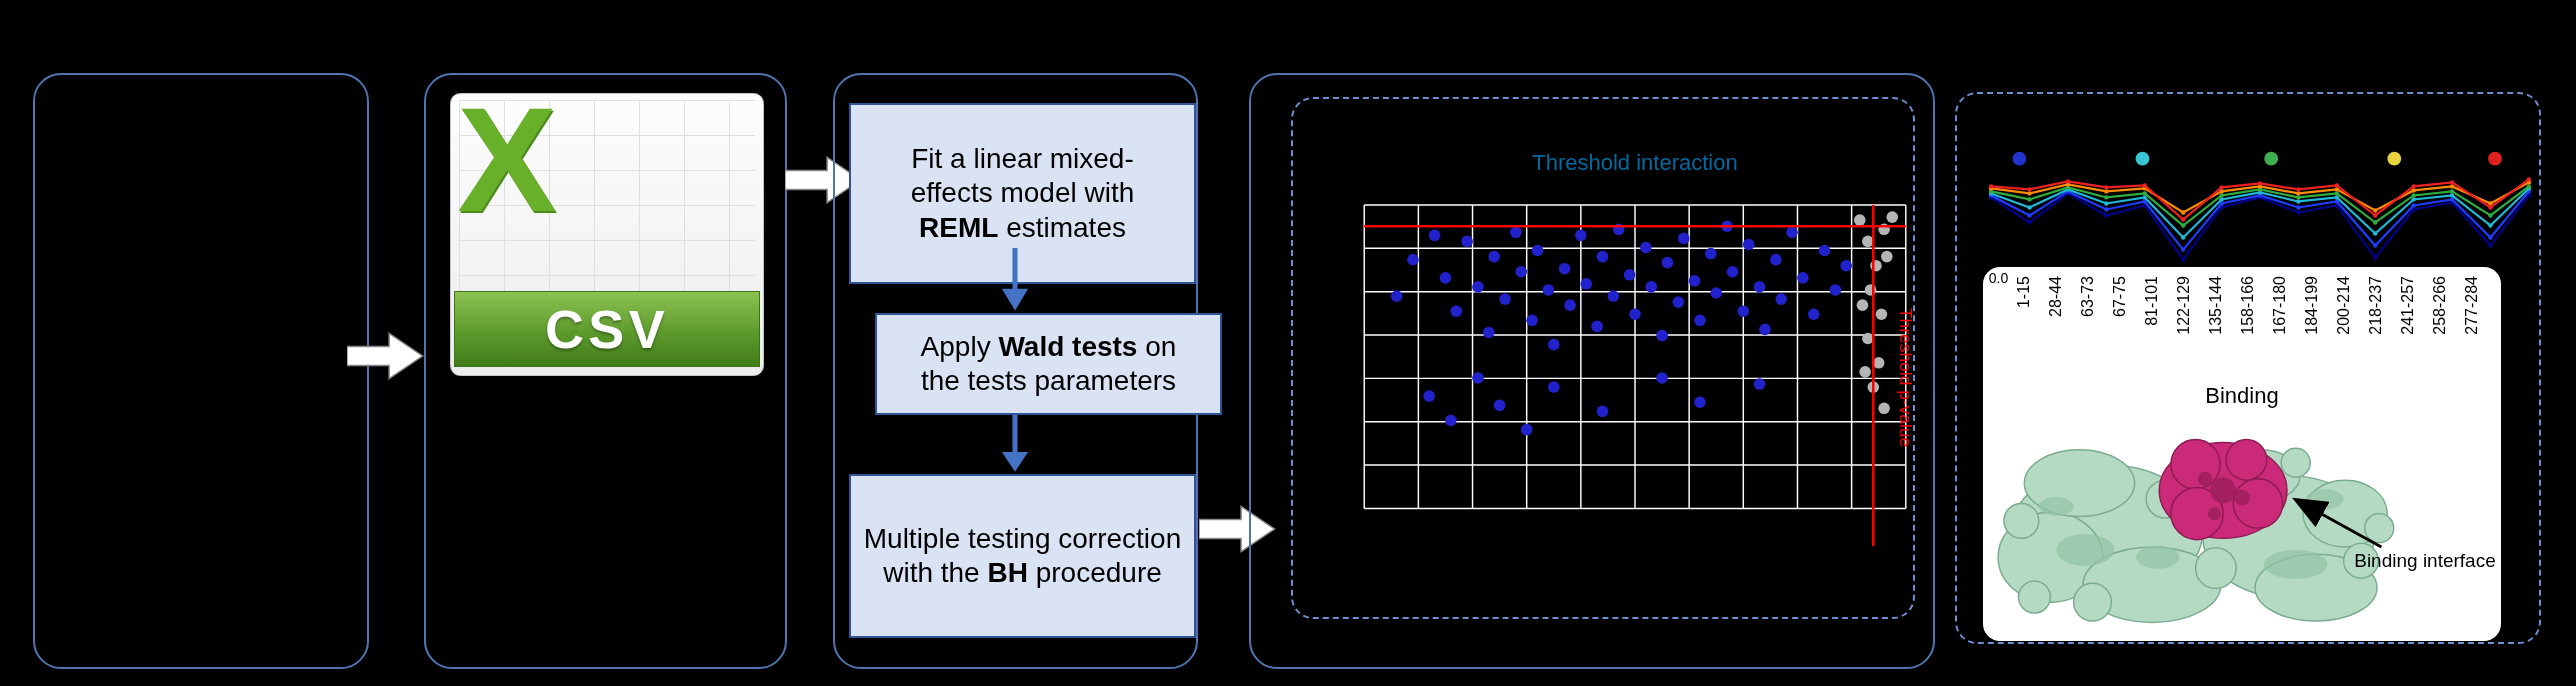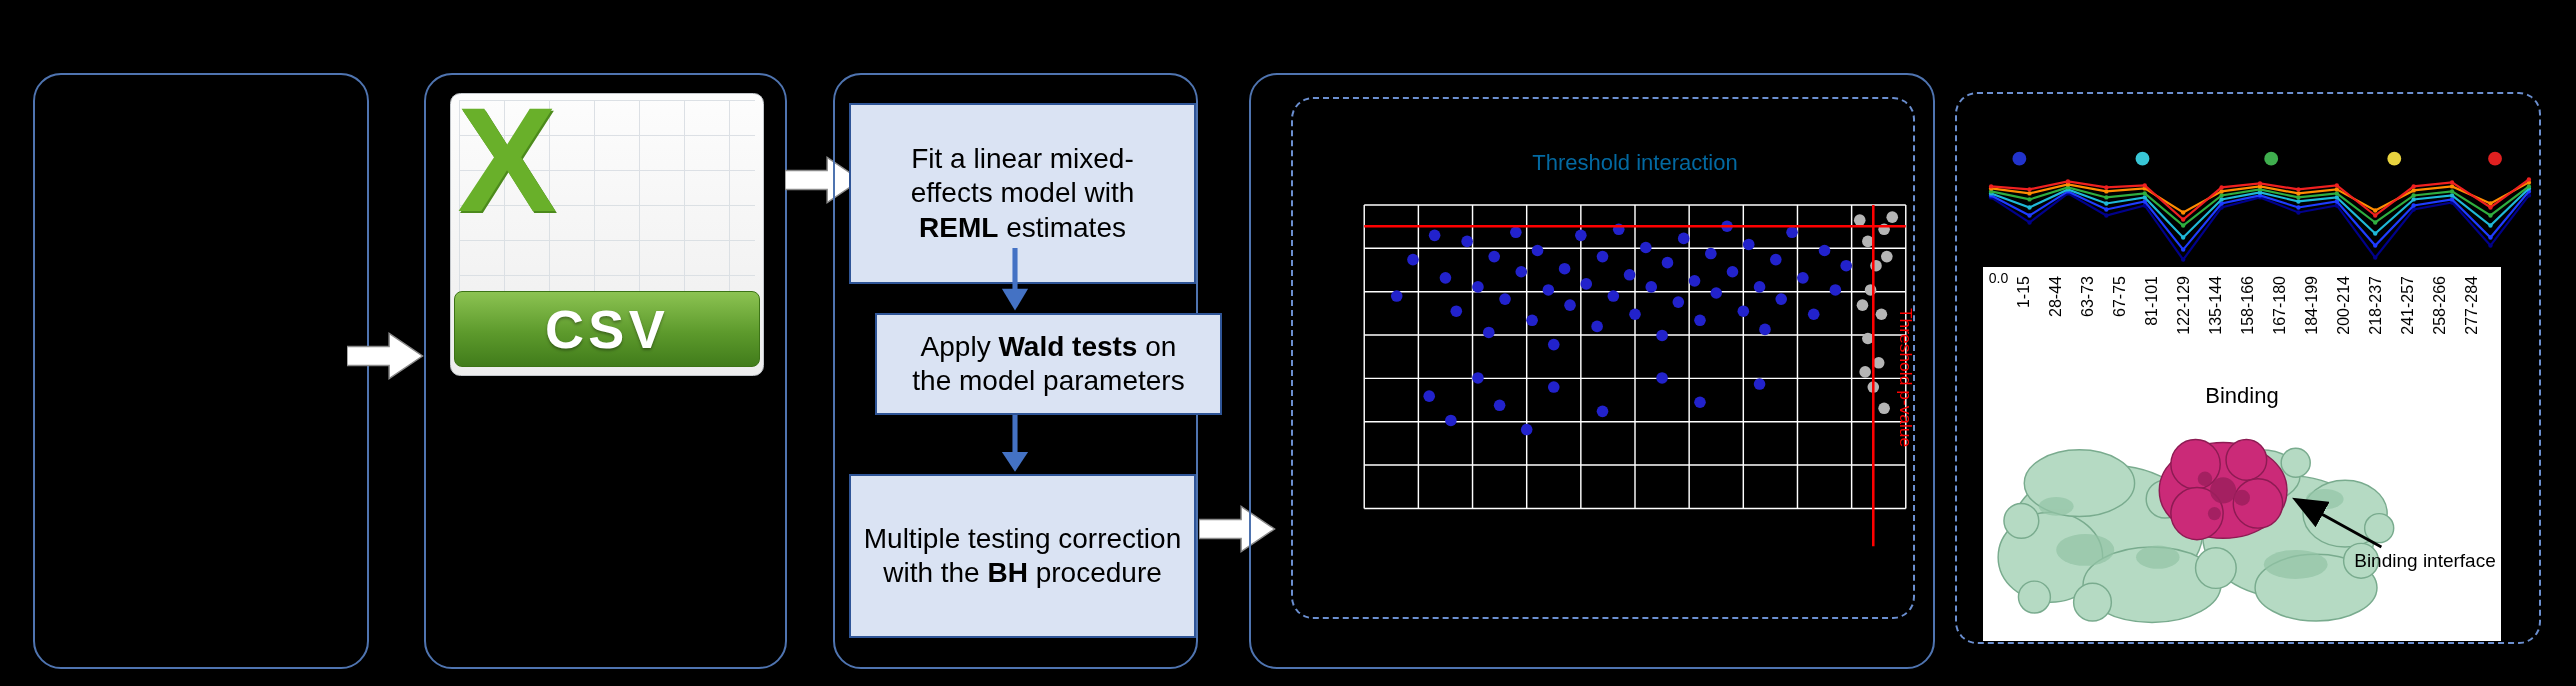--- a/index.html
+++ b/index.html
@@ -12,37 +12,37 @@
   
   .csv-icon{position:absolute;left:450px;top:93px;width:314px;height:283px;}
   .csv-page{position:absolute;inset:0;background:linear-gradient(180deg,#fdfdfd,#ededed);
             border:1.5px solid #c3c7cb;border-radius:10.2px;}
   .csv-grid{position:absolute;left:8.7px;top:7.3px;right:8.7px;bottom:81px;
             background-image:linear-gradient(#d9dee3 1.5px,transparent 1.5px),
                              linear-gradient(90deg,#d9dee3 1.5px,transparent 1.5px);
             background-size:45px 35px;opacity:.9;}
   .csv-x{position:absolute;left:7.3px;top:-19px;font-size:149px;font-weight:bold;color:#69b02a;
          text-shadow:1.5px 2.2px 0 #4c8a1c;}
-  .csv-banner{position:absolute;left:4.4px;right:4.4px;bottom:8.7px;height:74px;border-radius:8px;
+  .csv-banner{position:absolute;left:4.4px;right:4.4px;bottom:8.7px;height:74px;border-radius:0;
               background:linear-gradient(180deg,#8cc352 0%,#5d9a2c 55%,#417c1b 100%);
               border:1.5px solid #3c7316;display:flex;align-items:center;justify-content:center;}
   .csv-banner span{color:#fff;font-weight:bold;font-size:54px;letter-spacing:4.4px;
                    text-shadow:0 2.2px 2.9px rgba(0,0,0,.35);}
   
   .flow-box{position:absolute;left:849px;width:347px;background:#dae3f3;border:2.2px solid #2f5597;
             box-sizing:border-box;display:flex;flex-direction:column;justify-content:center;
             padding:5.8px 10.2px;}
   .flow-text{text-align:center;font-size:28px;line-height:1.22;color:#000;}
   
   .scatter-title{position:absolute;left:1364px;top:150px;width:542px;text-align:center;
                  color:#0369a1;font-size:22px;}
   .side-label{position:absolute;left:1916px;top:308px;color:#ff0000;font-size:17.4px;white-space:nowrap;
               transform-origin:0 0;transform:rotate(90deg);}
   
-  .white-panel{position:absolute;left:1983px;top:267px;width:518px;height:374px;background:#fff;}
+  .white-panel{position:absolute;left:1983px;top:267px;width:518px;height:374px;background:#fff;border-radius:17px;}
   .y-tick{position:absolute;left:5.8px;top:2.9px;font-size:14px;color:#000;}
   .tick-label{position:absolute;top:8.7px;font-size:16px;color:#000;white-space:nowrap;
               transform-origin:0 0;transform:rotate(-90deg) translateX(-100%);}
   .peptide-label{position:absolute;left:0;top:116px;width:518px;text-align:center;font-size:22px;color:#000;}
   .binding-text{position:absolute;left:371px;top:283px;width:142px;text-align:center;
                 font-size:19px;line-height:1.15;color:#000;}
   #protein-svg{position:absolute;left:0;top:145px;}
   svg{display:block;}
 </style>
 </head>
@@ -73,21 +73,21 @@
   <div class="panel" style="left:833px;top:73px;width:365px;height:596px;"></div>
 
   <div class="flow-box" style="top:103px;height:181px;">
     <div class="flow-text"><span>Fit a linear mixed-</span><br><span>effects model with</span><br><b>REML</b><span> estimates</span></div>
   </div>
   <svg class="blue-arrow" style="left:999px;top:248px;" width="32" height="64" viewBox="0 0 44 88" preserveAspectRatio="none">
     <line x1="22" y1="0" x2="22" y2="58" stroke="#4472c4" stroke-width="7"></line>
     <polygon points="4,56 40,56 22,86" fill="#4472c4"></polygon>
   </svg>
   <div class="flow-box" style="top:313px;height:102px;margin-left:26px;">
-    <div class="flow-text"><span>Apply </span><b>Wald tests</b><span> on</span><br><span>the model parameters</span></div>
+    <div class="flow-text"><span>Apply </span><b>Wald tests</b><span> on</span><br><span>the tests parameters</span></div>
   </div>
   <svg class="blue-arrow" style="left:999px;top:415px;" width="32" height="58" viewBox="0 0 44 88" preserveAspectRatio="none">
     <line x1="22" y1="0" x2="22" y2="58" stroke="#4472c4" stroke-width="7"></line>
     <polygon points="4,56 40,56 22,86" fill="#4472c4"></polygon>
   </svg>
   <div class="flow-box" style="top:474px;height:164px;">
     <div class="flow-text"><span>Multiple testing correction</span><br><span>with the </span><b>BH</b><span> procedure</span></div>
   </div>
 
   <svg class="block-arrow" style="left:1199px;top:502px;" width="77" height="54" viewBox="0 0 106 74">

